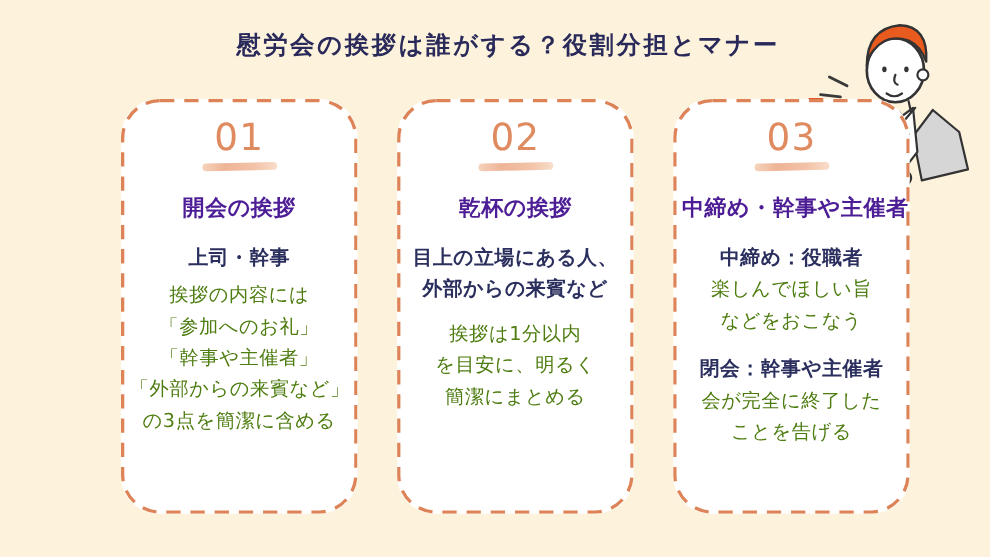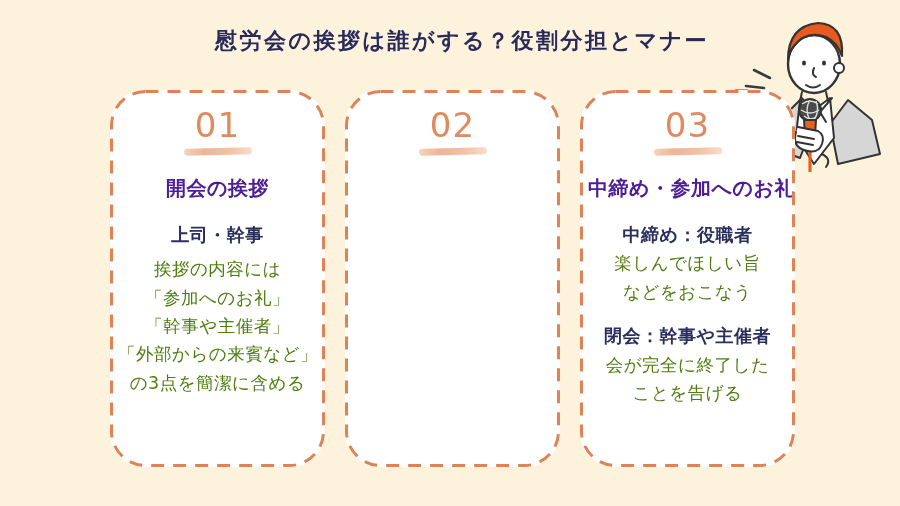--- a/index.html
+++ b/index.html
@@ -9,21 +9,21 @@
     font-family:"DejaVu Sans","Liberation Sans",sans-serif;
   }
   .page-title{
     position:absolute;top:26px;left:12px;width:900px;
     text-align:center;
     font-size:22px;font-weight:bold;letter-spacing:2.5px;
     color:#29295a;
   }
   .cards{
     position:absolute;left:110px;top:90px;
-    display:flex;gap:20px;
+    display:flex;gap:36px;
   }
   .card{
     position:relative;width:215px;height:377px;
     background:#ffffff;border-radius:34px;
     text-align:center;box-sizing:border-box;
     padding:14px 8px 0 8px;
   }
   .card-border{
     position:absolute;inset:0;width:100%;height:100%;pointer-events:none;
   }
@@ -134,31 +134,43 @@
   </div>
 
   <div class="card">
     <svg class="card-border" viewBox="0 0 215 377" preserveAspectRatio="none">
       <rect x="1.5" y="1.5" width="212" height="374" rx="34" fill="none" stroke="#dd8357" stroke-width="3" stroke-dasharray="13 9"></rect>
     </svg>
     <div class="card-number">
       <span>02</span>
       <div class="brush"></div>
     </div>
+    <div class="card-heading">乾杯の挨拶</div>
+    <div class="section">
+      <div class="lead">
+        <span class="line">目上の立場にある人、</span>
+        <span class="line">外部からの来賓など</span>
+      </div>
+      <div class="body-text" style="margin-top:12px;">
+        <span class="line">挨拶は1分以内</span>
+        <span class="line">を目安に、明るく</span>
+        <span class="line">簡潔にまとめる</span>
+      </div>
+    </div>
   </div>
 
   <div class="card">
     <svg class="card-border" viewBox="0 0 215 377" preserveAspectRatio="none">
       <rect x="1.5" y="1.5" width="212" height="374" rx="34" fill="none" stroke="#dd8357" stroke-width="3" stroke-dasharray="13 9"></rect>
     </svg>
     <div class="card-number">
       <span>03</span>
       <div class="brush"></div>
     </div>
-    <div class="card-heading">中締め・参加へのお礼</div>
+    <div class="card-heading">中締め・幹事や主催者</div>
     <div class="section">
       <div class="lead">
         <span class="line">中締め：役職者</span>
       </div>
       <div class="body-text" style="margin-top:0;">
         <span class="line">楽しんでほしい旨</span>
         <span class="line">などをおこなう</span>
       </div>
     </div>
     <div class="section gapped">

